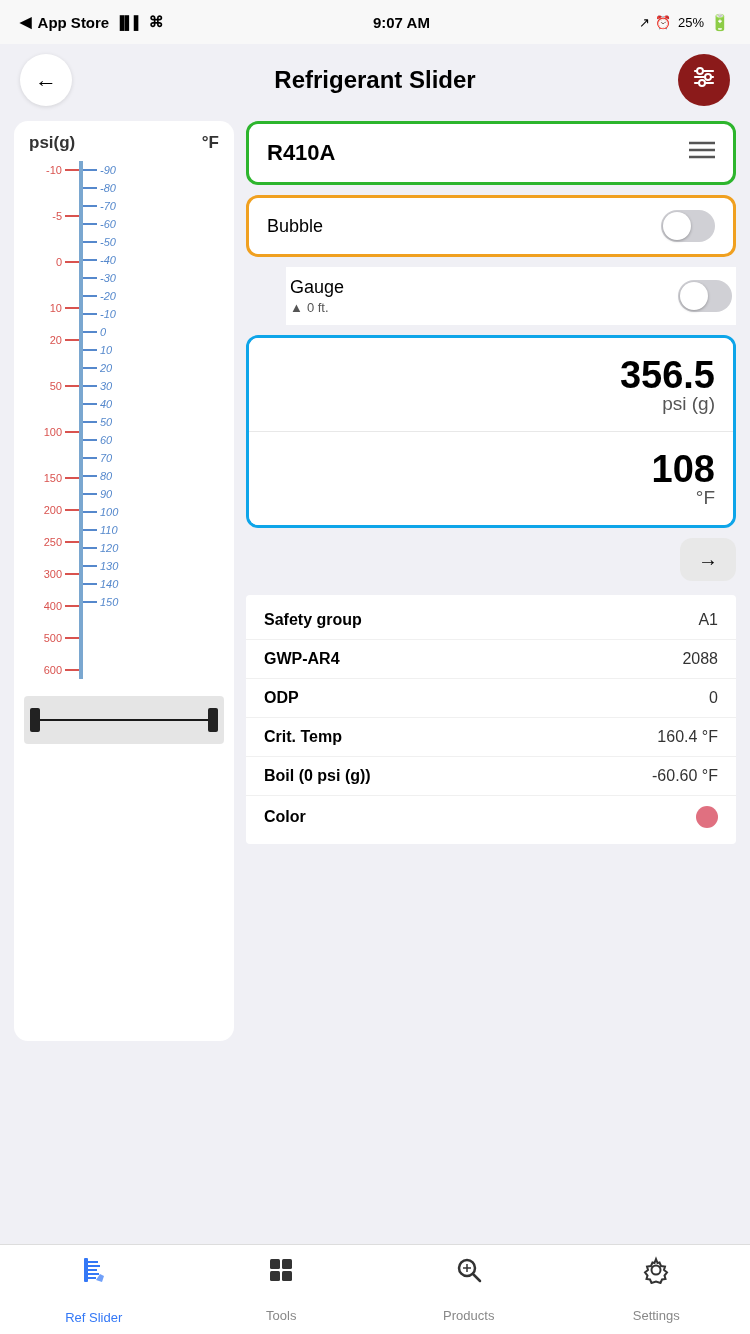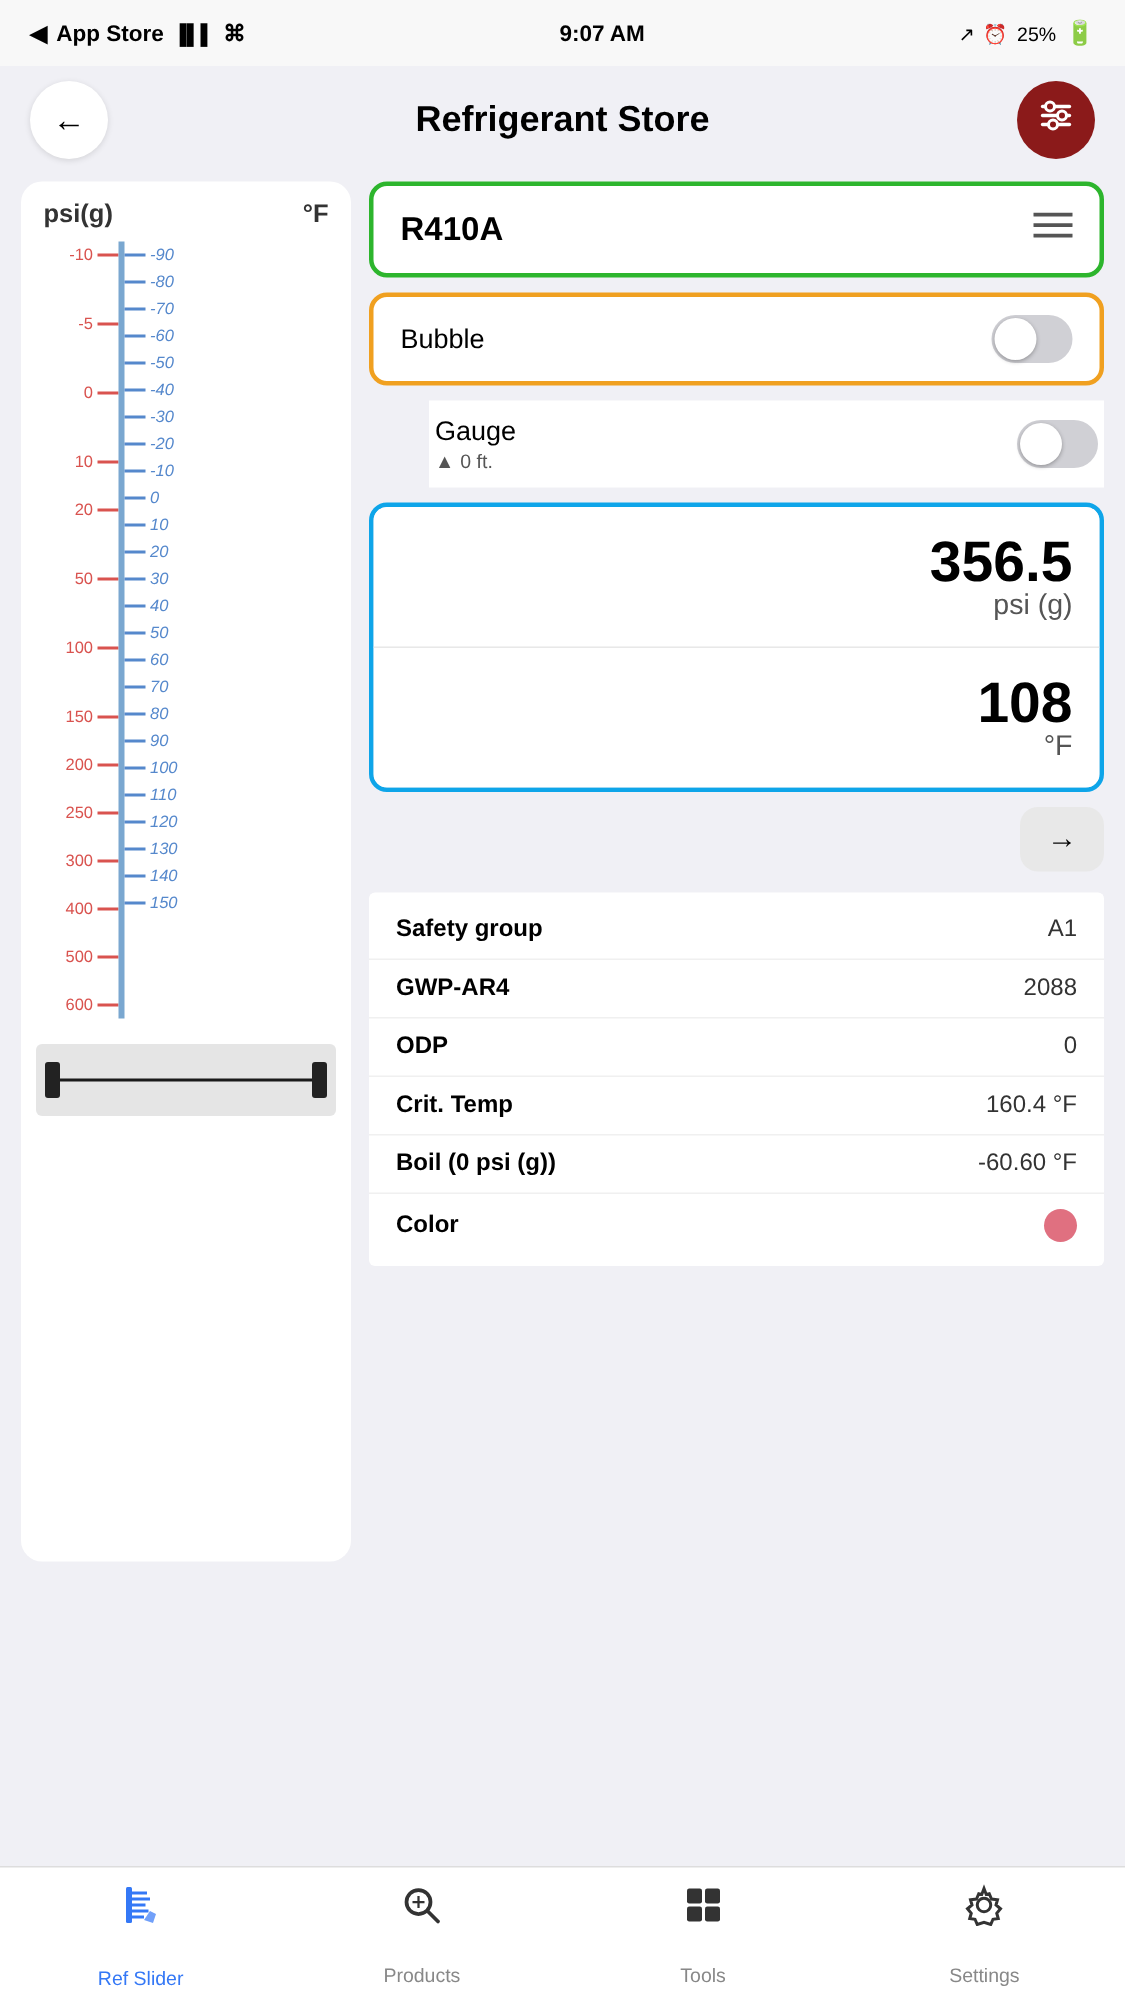--- a/index.html
+++ b/index.html
@@ -353,21 +353,21 @@
     <span>⏰</span>
     <span>25%</span>
     <span style="font-size:16px;">🔋</span>
   </div>
 </div>
 
 <div class="header">
   <div class="back-button">
     <span>←</span>
   </div>
-  <div class="header-title">Refrigerant Store</div>
+  <div class="header-title">Refrigerant Slider</div>
   <div class="settings-button">
     <span class="settings-icon">
       
       <svg width="26" height="26" viewBox="0 0 26 26" fill="none" xmlns="http://www.w3.org/2000/svg">
         <line x1="4" y1="7" x2="22" y2="7" stroke="white" stroke-width="2.2" stroke-linecap="round"></line>
         <line x1="4" y1="13" x2="22" y2="13" stroke="white" stroke-width="2.2" stroke-linecap="round"></line>
         <line x1="4" y1="19" x2="22" y2="19" stroke="white" stroke-width="2.2" stroke-linecap="round"></line>
         <circle cx="9" cy="7" r="3" fill="#8b1a1a" stroke="white" stroke-width="2"></circle>
         <circle cx="17" cy="13" r="3" fill="#8b1a1a" stroke="white" stroke-width="2"></circle>
         <circle cx="11" cy="19" r="3" fill="#8b1a1a" stroke="white" stroke-width="2"></circle>
@@ -675,40 +675,40 @@
 
         <path d="M18 26 L22 20 L26 22 L24 28 Z" fill="#3478f6" opacity="0.7"></path>
       </svg>
     </span>
     <span class="nav-label active">Ref Slider</span>
   </div>
 
   <div class="nav-item">
     <span>
       <svg width="28" height="28" viewBox="0 0 28 28">
-        <circle cx="12" cy="12" r="8" stroke="#333" stroke-width="2.5" fill="none"></circle>
-        <line x1="18" y1="18" x2="25" y2="25" stroke="#333" stroke-width="2.5" stroke-linecap="round"></line>
-
-        <line x1="8" y1="12" x2="16" y2="12" stroke="#333" stroke-width="1.5"></line>
-        <line x1="12" y1="8" x2="12" y2="16" stroke="#333" stroke-width="1.5"></line>
-      </svg>
-    </span>
-    <span class="nav-label">Products</span>
-  </div>
-
-  <div class="nav-item">
-    <span>
-      <svg width="28" height="28" viewBox="0 0 28 28">
         <rect x="3" y="3" width="10" height="10" rx="1.5" fill="#333"></rect>
         <rect x="15" y="3" width="10" height="10" rx="1.5" fill="#333"></rect>
         <rect x="3" y="15" width="10" height="10" rx="1.5" fill="#333"></rect>
         <rect x="15" y="15" width="10" height="10" rx="1.5" fill="#333"></rect>
       </svg>
     </span>
     <span class="nav-label">Tools</span>
+  </div>
+
+  <div class="nav-item">
+    <span>
+      <svg width="28" height="28" viewBox="0 0 28 28">
+        <circle cx="12" cy="12" r="8" stroke="#333" stroke-width="2.5" fill="none"></circle>
+        <line x1="18" y1="18" x2="25" y2="25" stroke="#333" stroke-width="2.5" stroke-linecap="round"></line>
+
+        <line x1="8" y1="12" x2="16" y2="12" stroke="#333" stroke-width="1.5"></line>
+        <line x1="12" y1="8" x2="12" y2="16" stroke="#333" stroke-width="1.5"></line>
+      </svg>
+    </span>
+    <span class="nav-label">Products</span>
   </div>
 
   <div class="nav-item">
     <span>
       <svg width="28" height="28" viewBox="0 0 28 28">
         <circle cx="14" cy="14" r="4.5" stroke="#333" stroke-width="2" fill="none"></circle>
         <path d="M14 3 L15.5 7 L17.5 6.5 L19 10 L23 10.5 L22 14 L25 16.5 L22.5 19.5 L23.5 23 L20 23.5 L18.5 27 L14 25.5 L9.5 27 L8 23.5 L4.5 23 L5.5 19.5 L3 16.5 L6 14 L5 10.5 L9 10 L10.5 6.5 L12.5 7 Z" stroke="#333" stroke-width="2" fill="none"></path>
       </svg>
     </span>
     <span class="nav-label">Settings</span>

